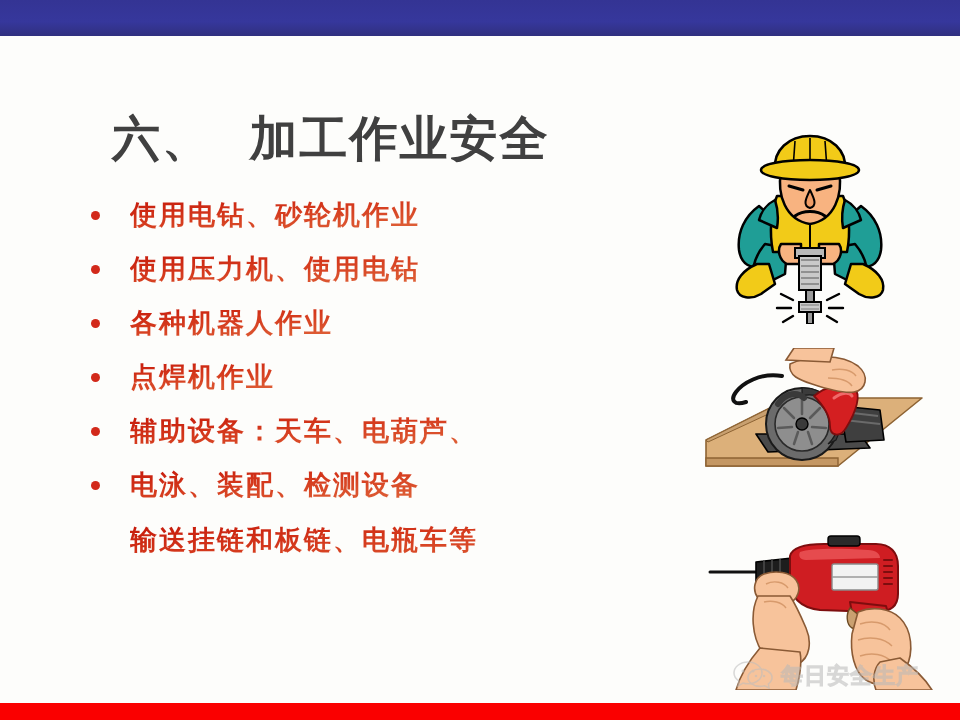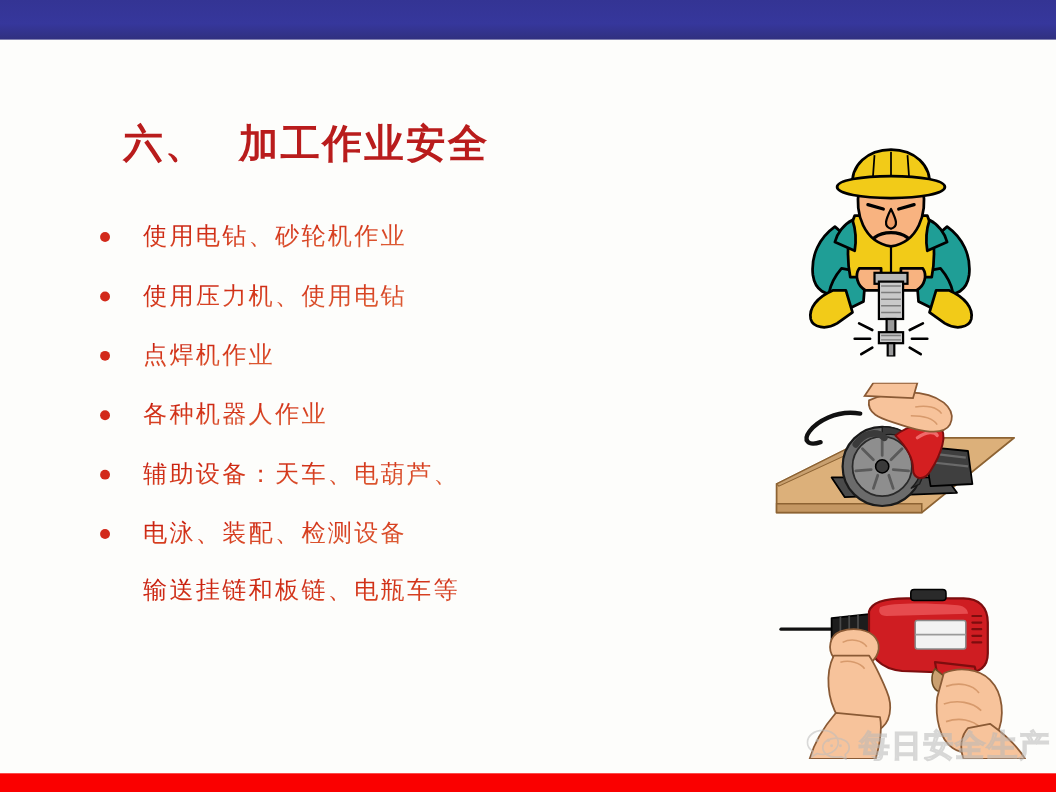--- a/index.html
+++ b/index.html
@@ -36,23 +36,23 @@
     height: 17px;
     background: #fa0000;
   }
 
   
   #title {
     position: absolute;
     left: 112px;
     top: 112px;
     font-family: "DejaVu Sans", "Liberation Sans", sans-serif;
-    font-size: 36px;
+    font-size: 48px;
     font-weight: bold;
-    color: #b91c1c;
+    color: #404040;
     letter-spacing: 2px;
     white-space: pre;
     line-height: 1.1;
   }
 
   
   #bullets {
     position: absolute;
     left: 86px;
     top: 188px;
@@ -68,22 +68,22 @@
     width: 9px;
     height: 9px;
     border-radius: 50%;
     background: #d2291a;
     flex: 0 0 auto;
     margin-right: 30px;
     margin-left: 5px;
   }
   .bullet-text {
     font-family: "DejaVu Sans", "Liberation Sans", sans-serif;
-    font-size: 22px;
-    font-weight: normal;
+    font-size: 27px;
+    font-weight: bold;
     letter-spacing: 2px;
     white-space: pre;
     background: linear-gradient(175deg, #c41508 0%, #d53a1d 45%, #e0683c 100%);
     -webkit-background-clip: text;
     background-clip: text;
     color: transparent;
     -webkit-text-fill-color: transparent;
     text-shadow: none;
   }
   .cont-row {
@@ -126,21 +126,21 @@
     position: absolute;
     left: 733px;
     top: 659px;
     display: flex;
     align-items: center;
     gap: 8px;
     opacity: 0.55;
   }
   #watermark .wm-text {
     font-family: "DejaVu Sans", "Liberation Sans", sans-serif;
-    font-size: 28px;
+    font-size: 22px;
     font-weight: bold;
     color: transparent;
     -webkit-text-fill-color: transparent;
     -webkit-text-stroke: 1px #b9b9b9;
     letter-spacing: 1px;
     white-space: pre;
   }
 </style>
 </head>
 <body>
@@ -158,26 +158,26 @@
       <span class="bullet-text">使用电钻、砂轮机作业</span>
     </div>
 
     <div class="bullet-row">
       <span class="bullet-dot"></span>
       <span class="bullet-text">使用压力机、使用电钻</span>
     </div>
 
     <div class="bullet-row">
       <span class="bullet-dot"></span>
+      <span class="bullet-text">各种机器人作业</span>
+    </div>
+
+    <div class="bullet-row">
+      <span class="bullet-dot"></span>
       <span class="bullet-text">点焊机作业</span>
-    </div>
-
-    <div class="bullet-row">
-      <span class="bullet-dot"></span>
-      <span class="bullet-text">各种机器人作业</span>
     </div>
 
     <div class="bullet-row">
       <span class="bullet-dot"></span>
       <span class="bullet-text">辅助设备：天车、电葫芦、</span>
     </div>
 
     <div class="bullet-row">
       <span class="bullet-dot"></span>
       <span class="bullet-text">电泳、装配、检测设备</span>

